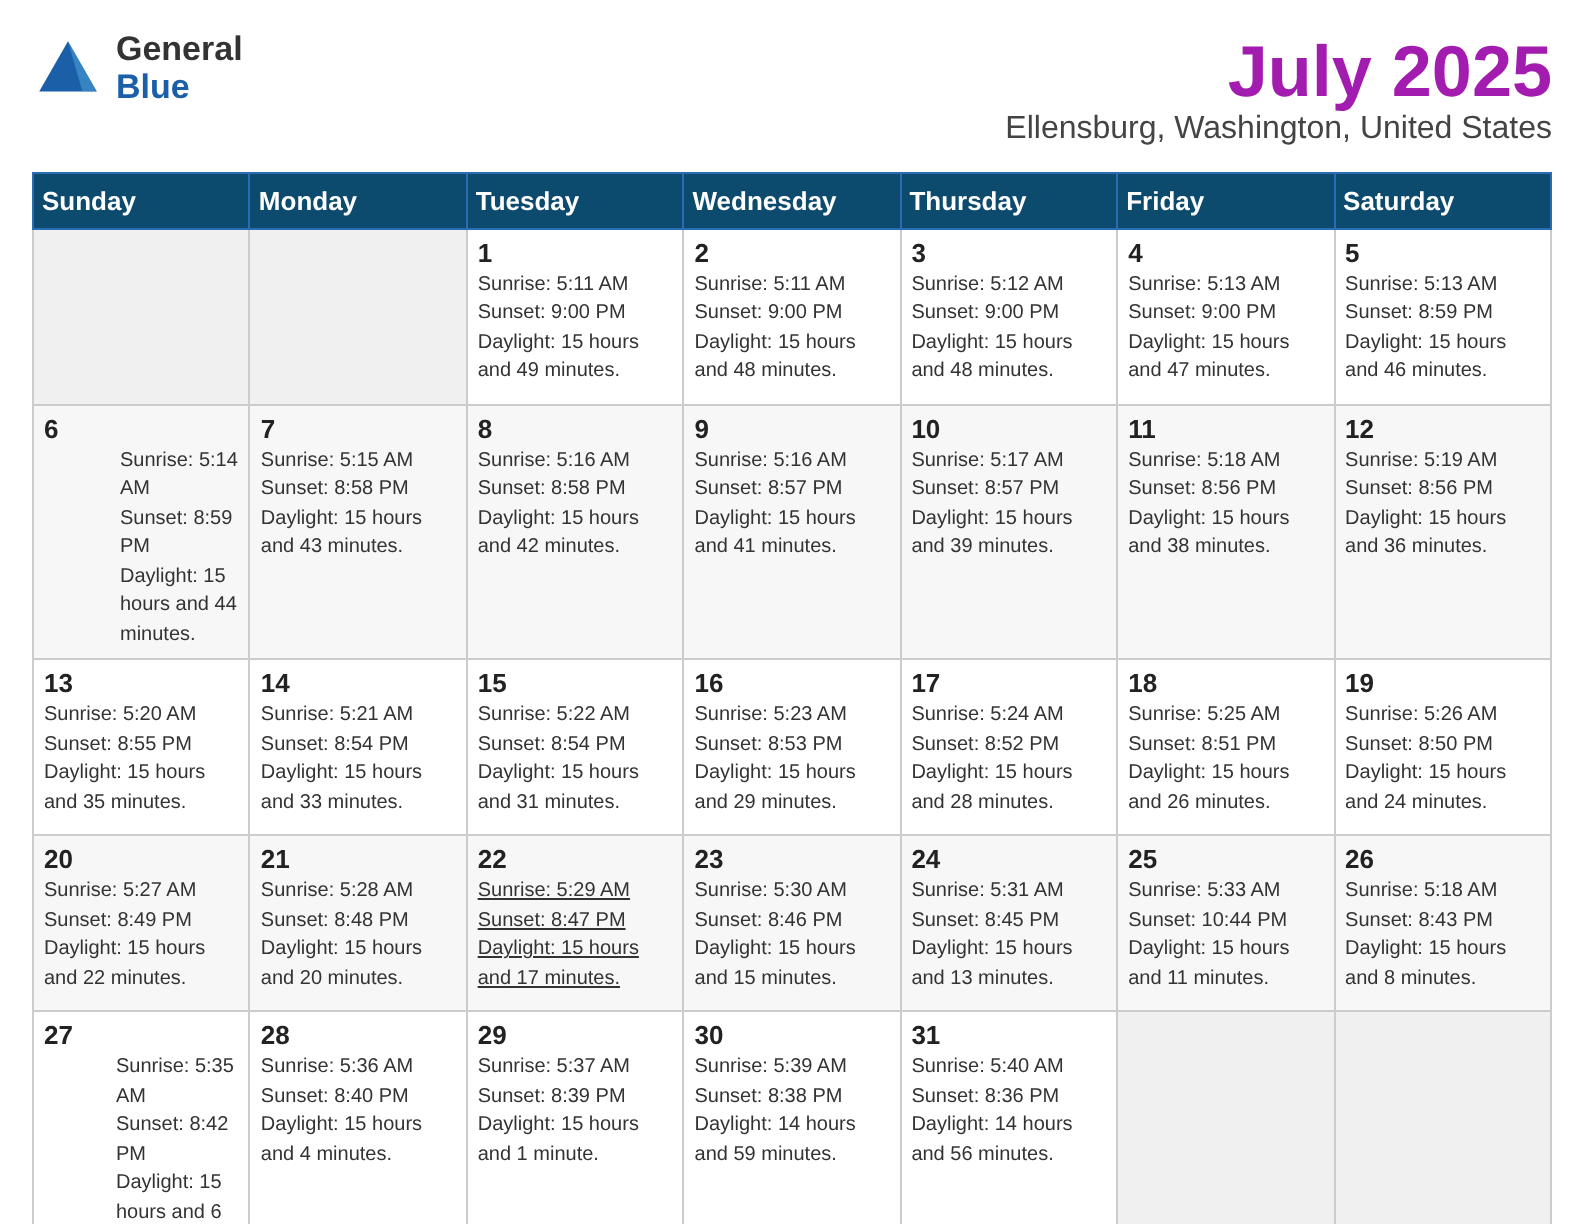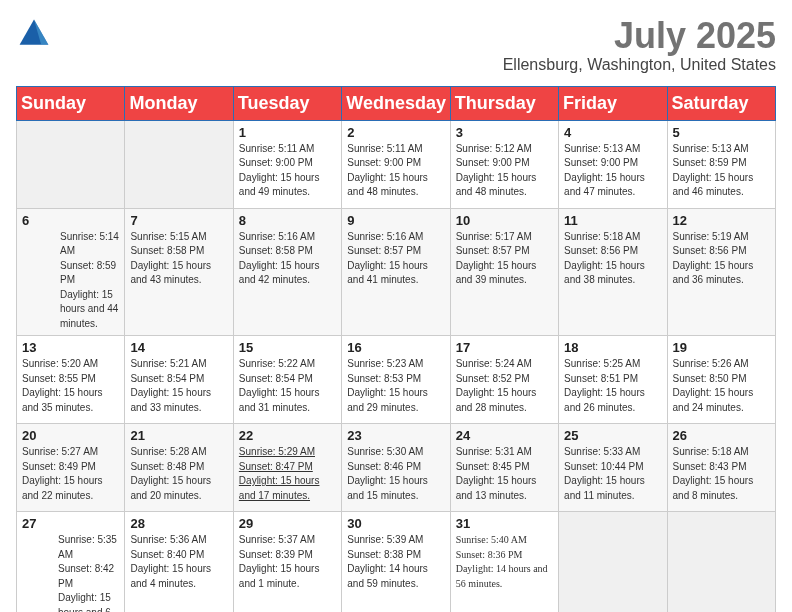--- a/index.html
+++ b/index.html
@@ -29,36 +29,36 @@
     .logo-icon {
       width: 36px;
       height: 36px;
     }
     .title-block {
       text-align: right;
     }
     .month-title {
       font-size: 36px;
       font-weight: bold;
-      color: #737373;
+      color: #a21caf;
       line-height: 1.1;
     }
     .location-title {
       font-size: 16px;
       color: #444;
     }
     table {
       width: 100%;
       border-collapse: collapse;
       table-layout: fixed;
     }
     thead th {
-      background: #ef4444;
+      background: #0c4a6e;
       color: #fff;
-      font-size: 18px;
+      font-size: 13px;
       font-weight: bold;
       padding: 6px 4px;
       text-align: left;
       border: 1px solid #2a6db5;
     }
     tbody td {
       border: 1px solid #ccc;
       vertical-align: top;
       padding: 4px 5px;
       font-size: 10.5px;
@@ -87,20 +87,24 @@
   </style>
 </head>
 <body>
 
 <div class="header-section">
   <div class="logo">
     <svg class="logo-icon" viewBox="0 0 40 40" xmlns="http://www.w3.org/2000/svg">
       <polygon points="20,4 36,32 4,32" fill="#1a5fa8"></polygon>
       <polygon points="20,4 36,32 28,32" fill="#4a9fd4" opacity="0.6"></polygon>
     </svg>
+    <div class="logo-text">
+      <span style="font-size:17px;font-weight:bold;color:#333;">General</span>
+      <span style="font-size:17px;font-weight:bold;color:#1a5fa8;">Blue</span>
+    </div>
   </div>
   <div class="title-block">
     <div class="month-title">July 2025</div>
     <div class="location-title">Ellensburg, Washington, United States</div>
   </div>
 </div>
 
 <table>
   <thead>
     <tr>
@@ -300,21 +304,21 @@
 Daylight: 15 hours and 1 minute.</div>
         </td>
         <td>
           <span class="day-number">30</span>
           <div class="day-info" style="white-space: pre-line;">Sunrise: 5:39 AM
 Sunset: 8:38 PM
 Daylight: 14 hours and 59 minutes.</div>
         </td>
         <td>
           <span class="day-number">31</span>
-          <div class="day-info" style="white-space: pre-line; font-family: Liberation Serif, serif;">Sunrise: 5:40 AM
+          <div class="day-info" style="white-space: pre-line;">Sunrise: 5:40 AM
 Sunset: 8:36 PM
 Daylight: 14 hours and 56 minutes.</div>
         </td>
         <td class="empty-cell"></td>
         <td class="empty-cell"></td>
       </tr>
     </tbody>
 </table>
 
 </body></html>

